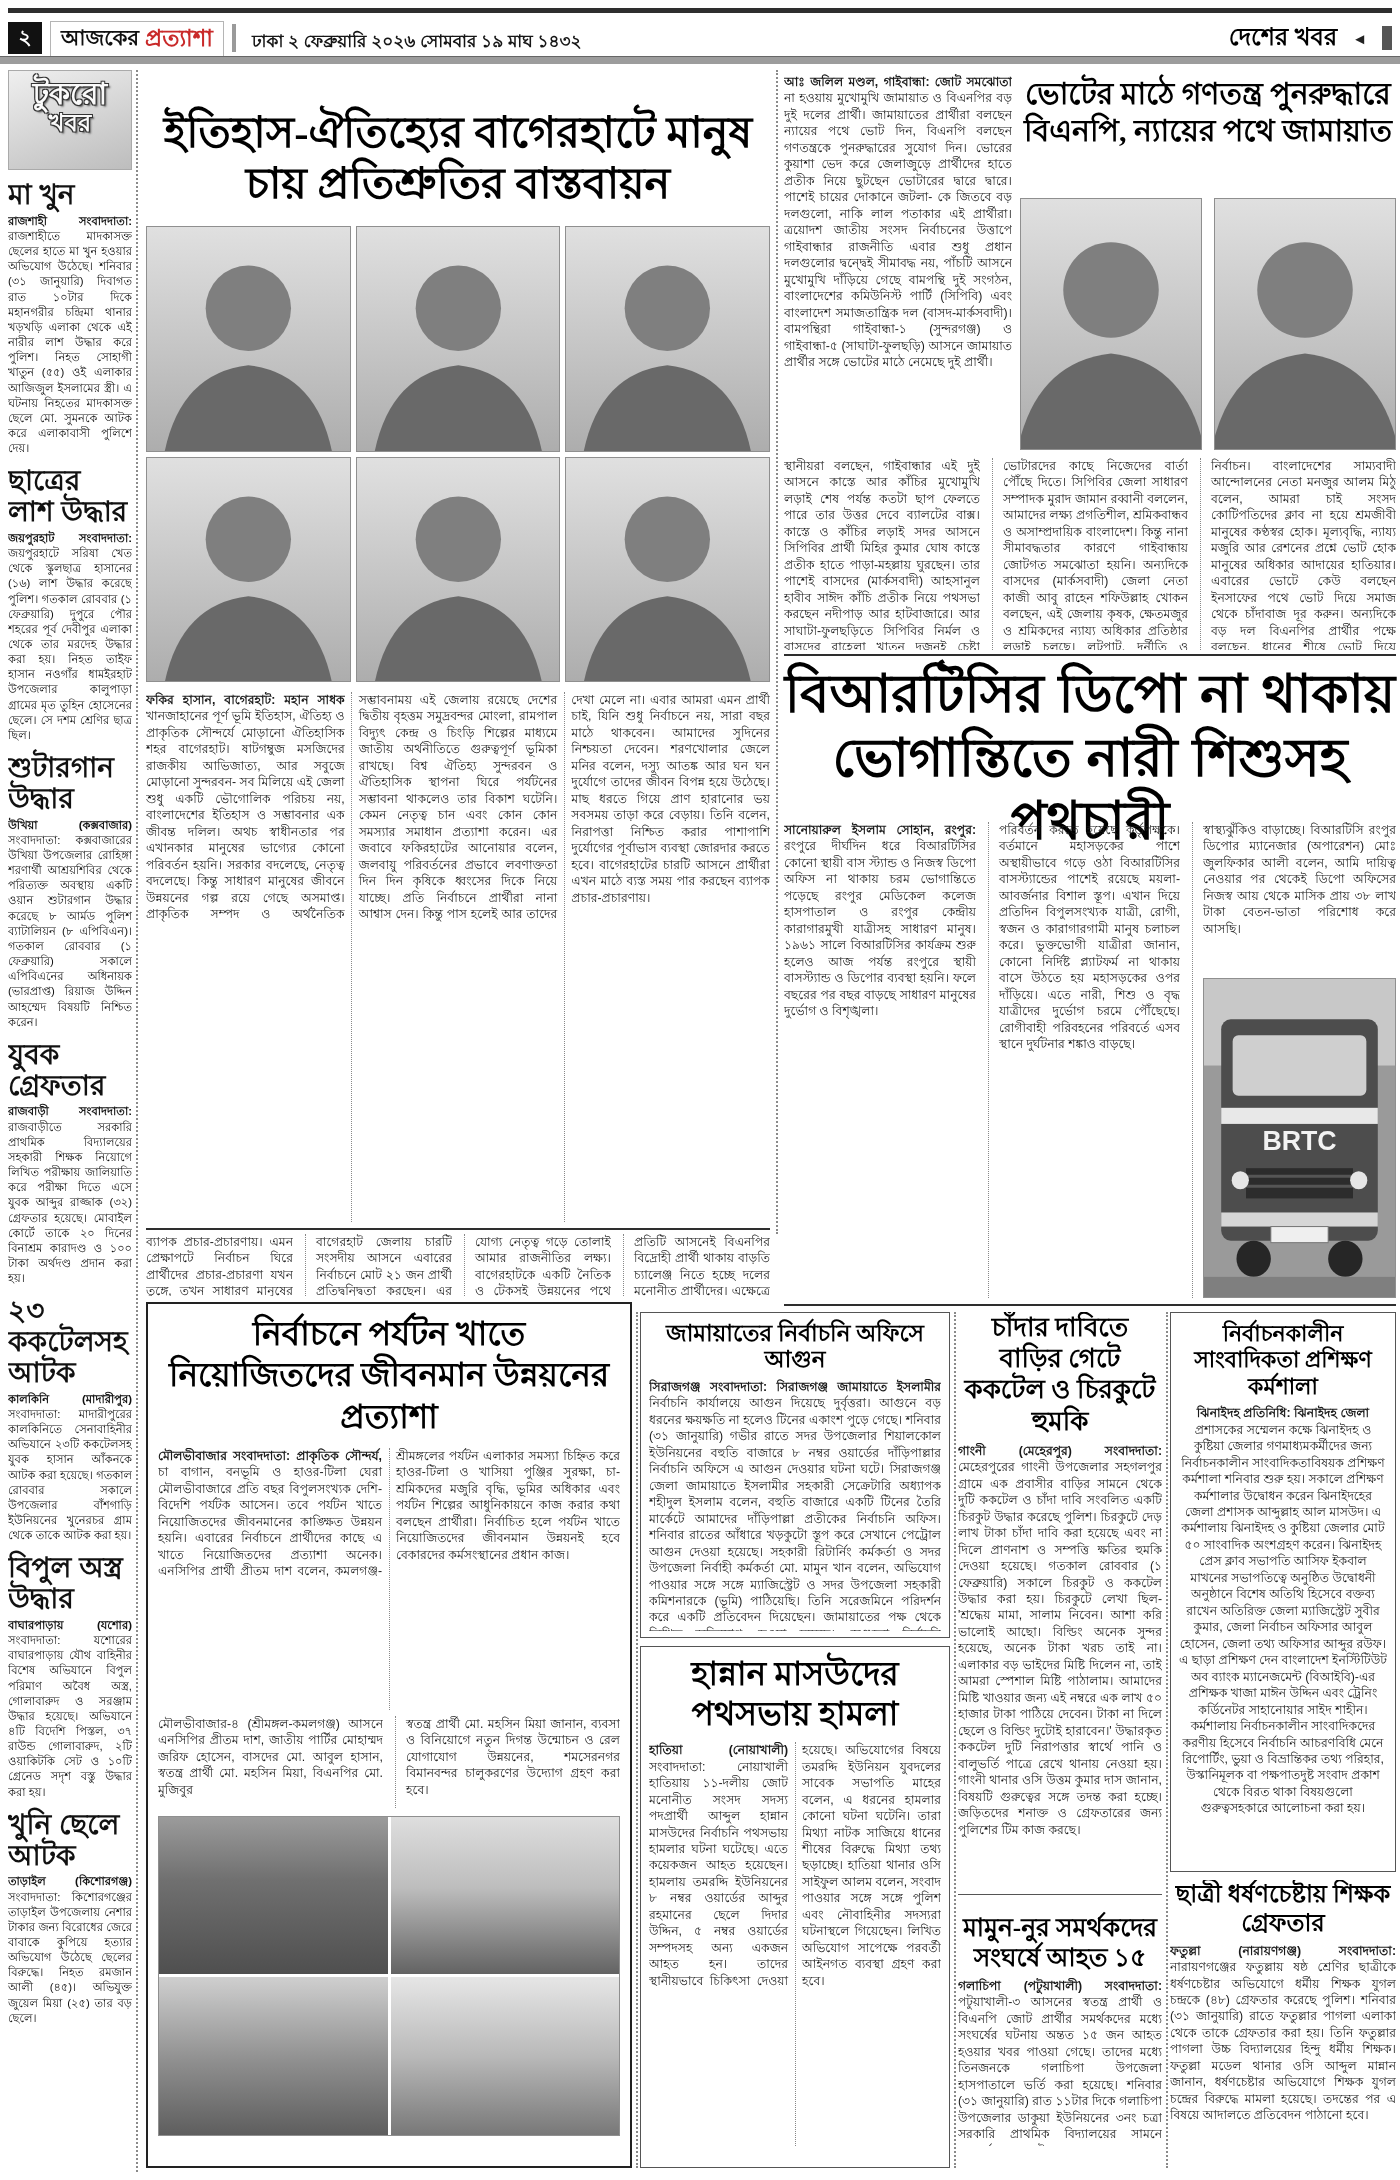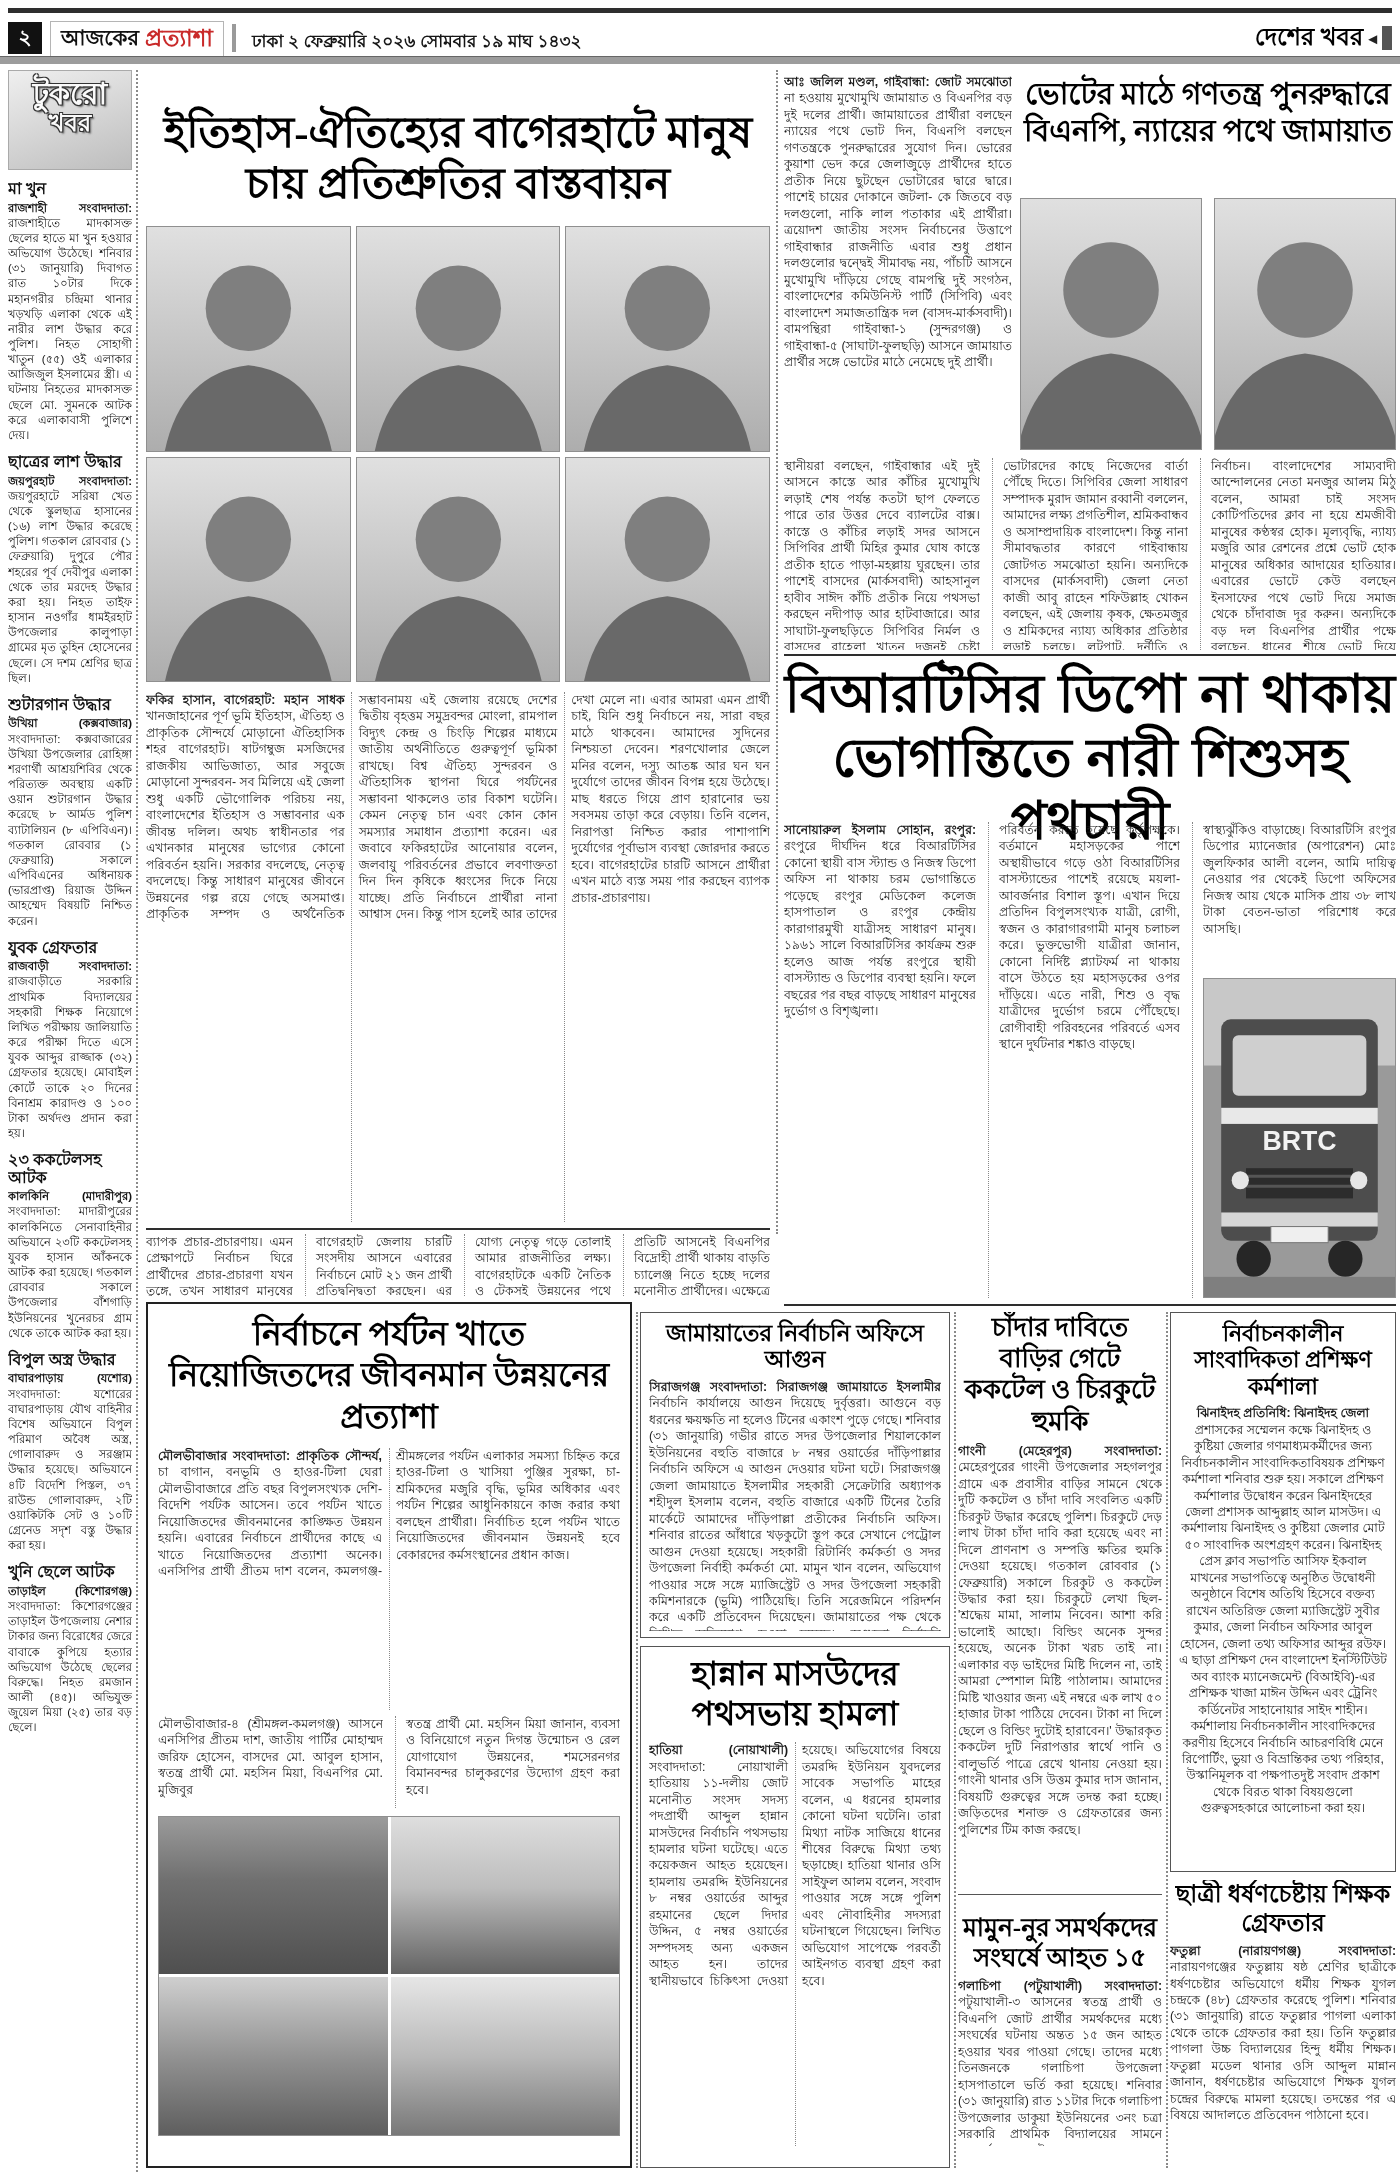--- a/index.html
+++ b/index.html
@@ -16,21 +16,21 @@
   .cols2{column-count:2;column-gap:14px;column-rule:1px dotted #888;}
   .photo{background:linear-gradient(180deg,#e0e0e0 0%,#c2c2c2 60%,#adadad 100%);
          border:1px solid #8f8f8f;overflow:hidden;}
   .box{border:2px solid #222;}
   .thinbox{border:1px solid #555;}
   
   .mast-logo{display:flex;align-items:center;gap:6px;border:1px solid #b5b5b5;padding:2px 10px;background:#fff;}
   .tukro{background:linear-gradient(160deg,#efefef,#bdbdbd);border:1px solid #aaa;
          text-align:center;font-weight:bold;color:#fafafa;
          text-shadow:-1px -1px 0 #333,1px -1px 0 #333,-1px 1px 0 #333,1px 1px 0 #333, 2px 2px 2px #555;}
-  .brief-h{font-size:16px;font-weight:bold;line-height:1.1;margin:10px 0 3px 0;}
+  .brief-h{font-size:28px;font-weight:bold;line-height:1.1;margin:10px 0 3px 0;}
   .brief-b{font-size:11.4px;line-height:1.33;text-align:justify;}
   .collage{display:grid;grid-template-columns:1fr 1fr;grid-template-rows:1fr 1fr;gap:3px;}
   .g1{background:linear-gradient(180deg,#9b9b9b 0%,#707070 40%,#4f4f4f 100%);}
   .g2{background:linear-gradient(180deg,#dedede 0%,#bdbdbd 45%,#636363 100%);}
   .g3{background:linear-gradient(180deg,#cfcfcf 0%,#8d8d8d 55%,#5e5e5e 100%);}
   .g4{background:linear-gradient(180deg,#e6e6e6 0%,#b9b9b9 50%,#787878 100%);}
 </style>
 </head>
 <body>
 
@@ -44,21 +44,21 @@
 
   <div class="abs mast-logo" style="left:50px;top:21px;height:30px;">
     <span style="font-size:21px;font-weight:800;color:#111;">আজকের</span>
     <span style="font-size:23px;font-weight:800;color:#c92a2a;">প্রত্যাশা</span>
   </div>
 
   <div class="abs" style="left:232px;top:24px;width:4px;height:28px;background:#9a9a9a;"></div>
 
   <div class="abs" style="left:252px;top:28px;font-size:17px;font-weight:bold;color:#161616;">ঢাকা ২ ফেব্রুয়ারি ২০২৬ সোমবার ১৯ মাঘ ১৪৩২</div>
 
-  <div class="abs" style="left:1150px;top:22px;width:242px;height:32px;display:flex;align-items:center;justify-content:flex-end;gap:2px;">
+  <div class="abs" style="left:1150px;top:22px;width:242px;height:32px;display:flex;align-items:center;justify-content:flex-end;gap:15px;">
     <span style="font-size:24px;font-weight:800;color:#000;">দেশের খবর</span>
     <span style="font-size:15px;color:#222;">◄</span>
     <span style="display:inline-block;width:10px;height:24px;background:#555;"></span>
   </div>
 
   <div class="abs" style="left:0;top:56px;width:1400px;height:7px;background:#9c9c9c;border-top:1px solid #666;"></div>
 
   <div class="vrule" style="left:136px;top:70px;height:2102px;"></div>
   <div class="vrule" style="left:776px;top:70px;height:1164px;"></div>
 

